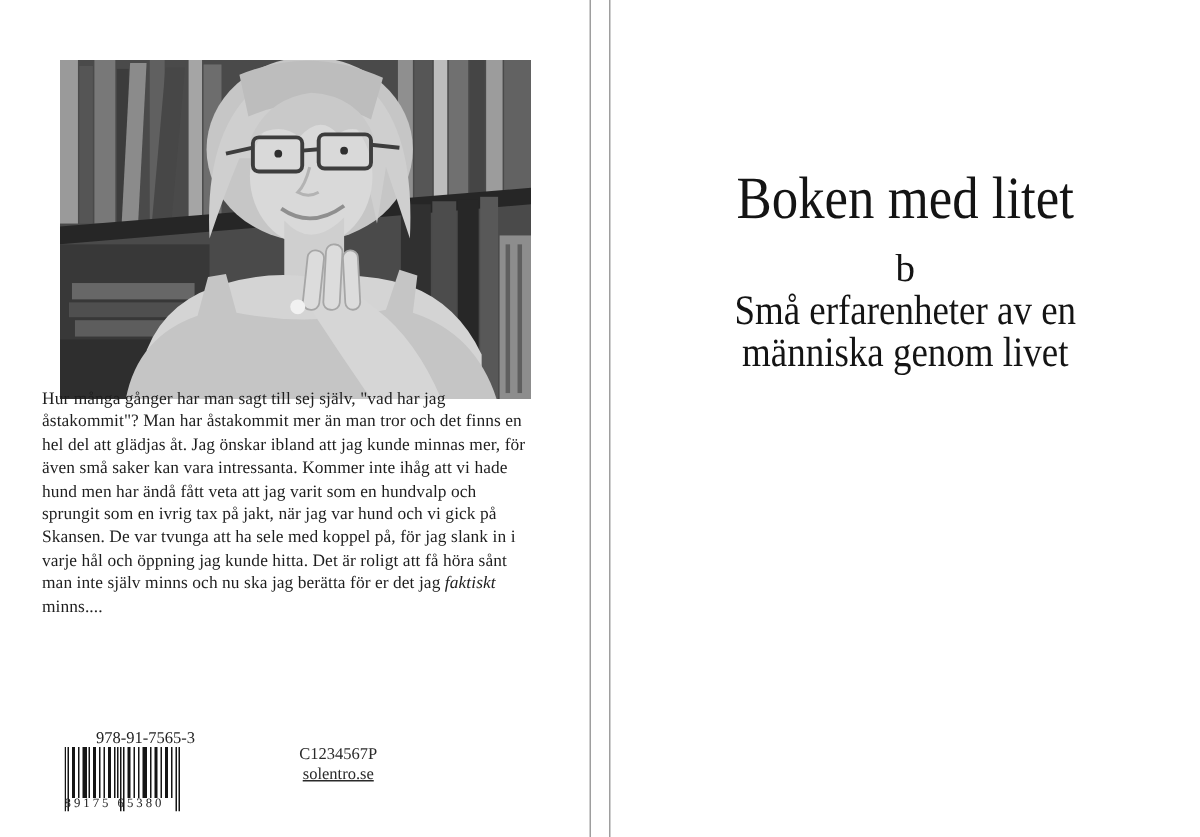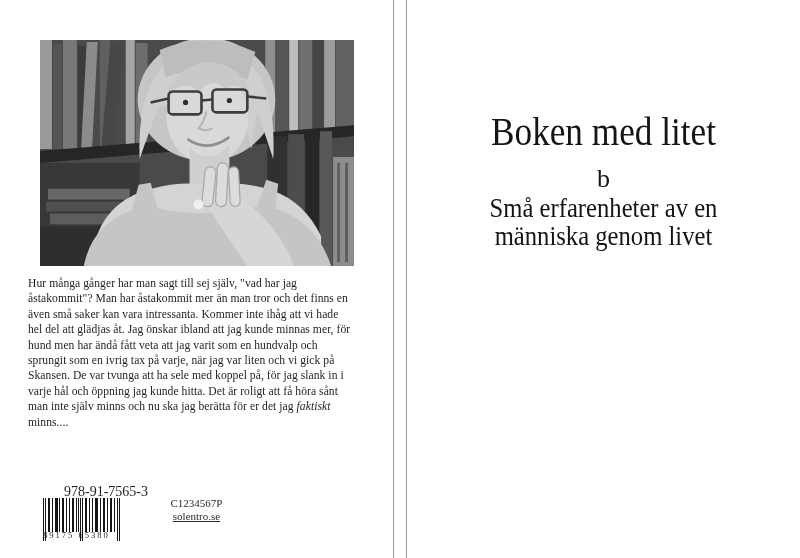--- a/index.html
+++ b/index.html
@@ -16,41 +16,41 @@
   .fold-line { position:absolute; top:0; width:1px; height:558px; background:#9e9e9e; }
   .fold-line.left  { left:393px; }
   .fold-line.right { left:406px; }
 
   
   .photo { position:absolute; left:40px; top:40px; width:314px; height:226px; background:#4a4a4a; overflow:hidden; }
   .photo svg { display:block; width:100%; height:100%; }
 
   
   .blurb {
-    position:absolute; left:28px; top:276px; width:354px;
+    position:absolute; left:28px; top:258px; width:354px;
     font-size:11.6px; line-height:15.4px; color:#1e1e1e;
     white-space:nowrap; letter-spacing:0.05px;
   }
   .blurb-line i { font-style:italic; }
 
   
   .barcode { position:absolute; left:43px; top:487px; width:77px; }
   .barcode-label {
-    font-size:14px; line-height:10px; color:#222;
+    font-size:11px; line-height:10px; color:#222;
     padding-left:21px; white-space:nowrap; margin-bottom:1px;
   }
   .barcode-bars { display:block; width:77px; height:43px; }
   .barcode-digits {
     position:absolute; left:0; top:44px; width:77px;
     font-size:8.5px; line-height:9px; letter-spacing:2px;
     text-align:left; color:#222; white-space:nowrap;
   }
 
   
-  .imprint { position:absolute; left:0; top:497px; width:393px; text-align:center; color:#2a2a2a; }
+  .imprint { position:absolute; left:0; top:497px; width:393px; text-align:center; color:#2a2a2a;padding-left:29px; }
   .imprint-code { font-size:11px; line-height:13px; }
   .imprint-url  { font-size:11px; line-height:13px;text-decoration:underline; }
 
   
   .title {
     position:absolute; top:112px; left:0; width:100%; text-align:center;
     font-size:40px; line-height:40px; color:#141414;
     transform:scaleX(0.88); transform-origin:center;
     white-space:nowrap;
   }
@@ -147,24 +147,24 @@
             <rect x="190" y="128" width="10" height="40" rx="5" transform="rotate(-3 195 148)"></rect>
           </g>
           <circle cx="159" cy="166" r="5" fill="#f1f1f1"></circle>
         </g>
       </svg>
     </div>
 
     <div class="blurb" id="blurb">
         <div class="blurb-line">Hur många gånger har man sagt till sej själv, "vad har jag</div>
         <div class="blurb-line">åstakommit"? Man har åstakommit mer än man tror och det finns en</div>
+        <div class="blurb-line">hel del att glädjas åt. Jag önskar ibland att jag kunde minnas mer, för</div>
         <div class="blurb-line">även små saker kan vara intressanta. Kommer inte ihåg att vi hade</div>
-        <div class="blurb-line">hel del att glädjas åt. Jag önskar ibland att jag kunde minnas mer, för</div>
         <div class="blurb-line">hund men har ändå fått veta att jag varit som en hundvalp och</div>
-        <div class="blurb-line">sprungit som en ivrig tax på varje, när jag var liten och vi gick på</div>
+        <div class="blurb-line">sprungit som en ivrig tax på jakt, när jag var hund och vi gick på</div>
         <div class="blurb-line">Skansen. De var tvunga att ha sele med koppel på, för jag slank in i</div>
         <div class="blurb-line">varje hål och öppning jag kunde hitta. Det är roligt att få höra sånt</div>
         <div class="blurb-line">man inte själv minns och nu ska jag berätta för er det jag <i>faktiskt</i></div>
         <div class="blurb-line">minns....</div>
       </div>
 
     <div class="barcode">
       <div class="barcode-label">978-91-7565-3</div>
       <svg class="barcode-bars" viewBox="0 0 77 43" preserveAspectRatio="none">
         <g fill="#151515">

